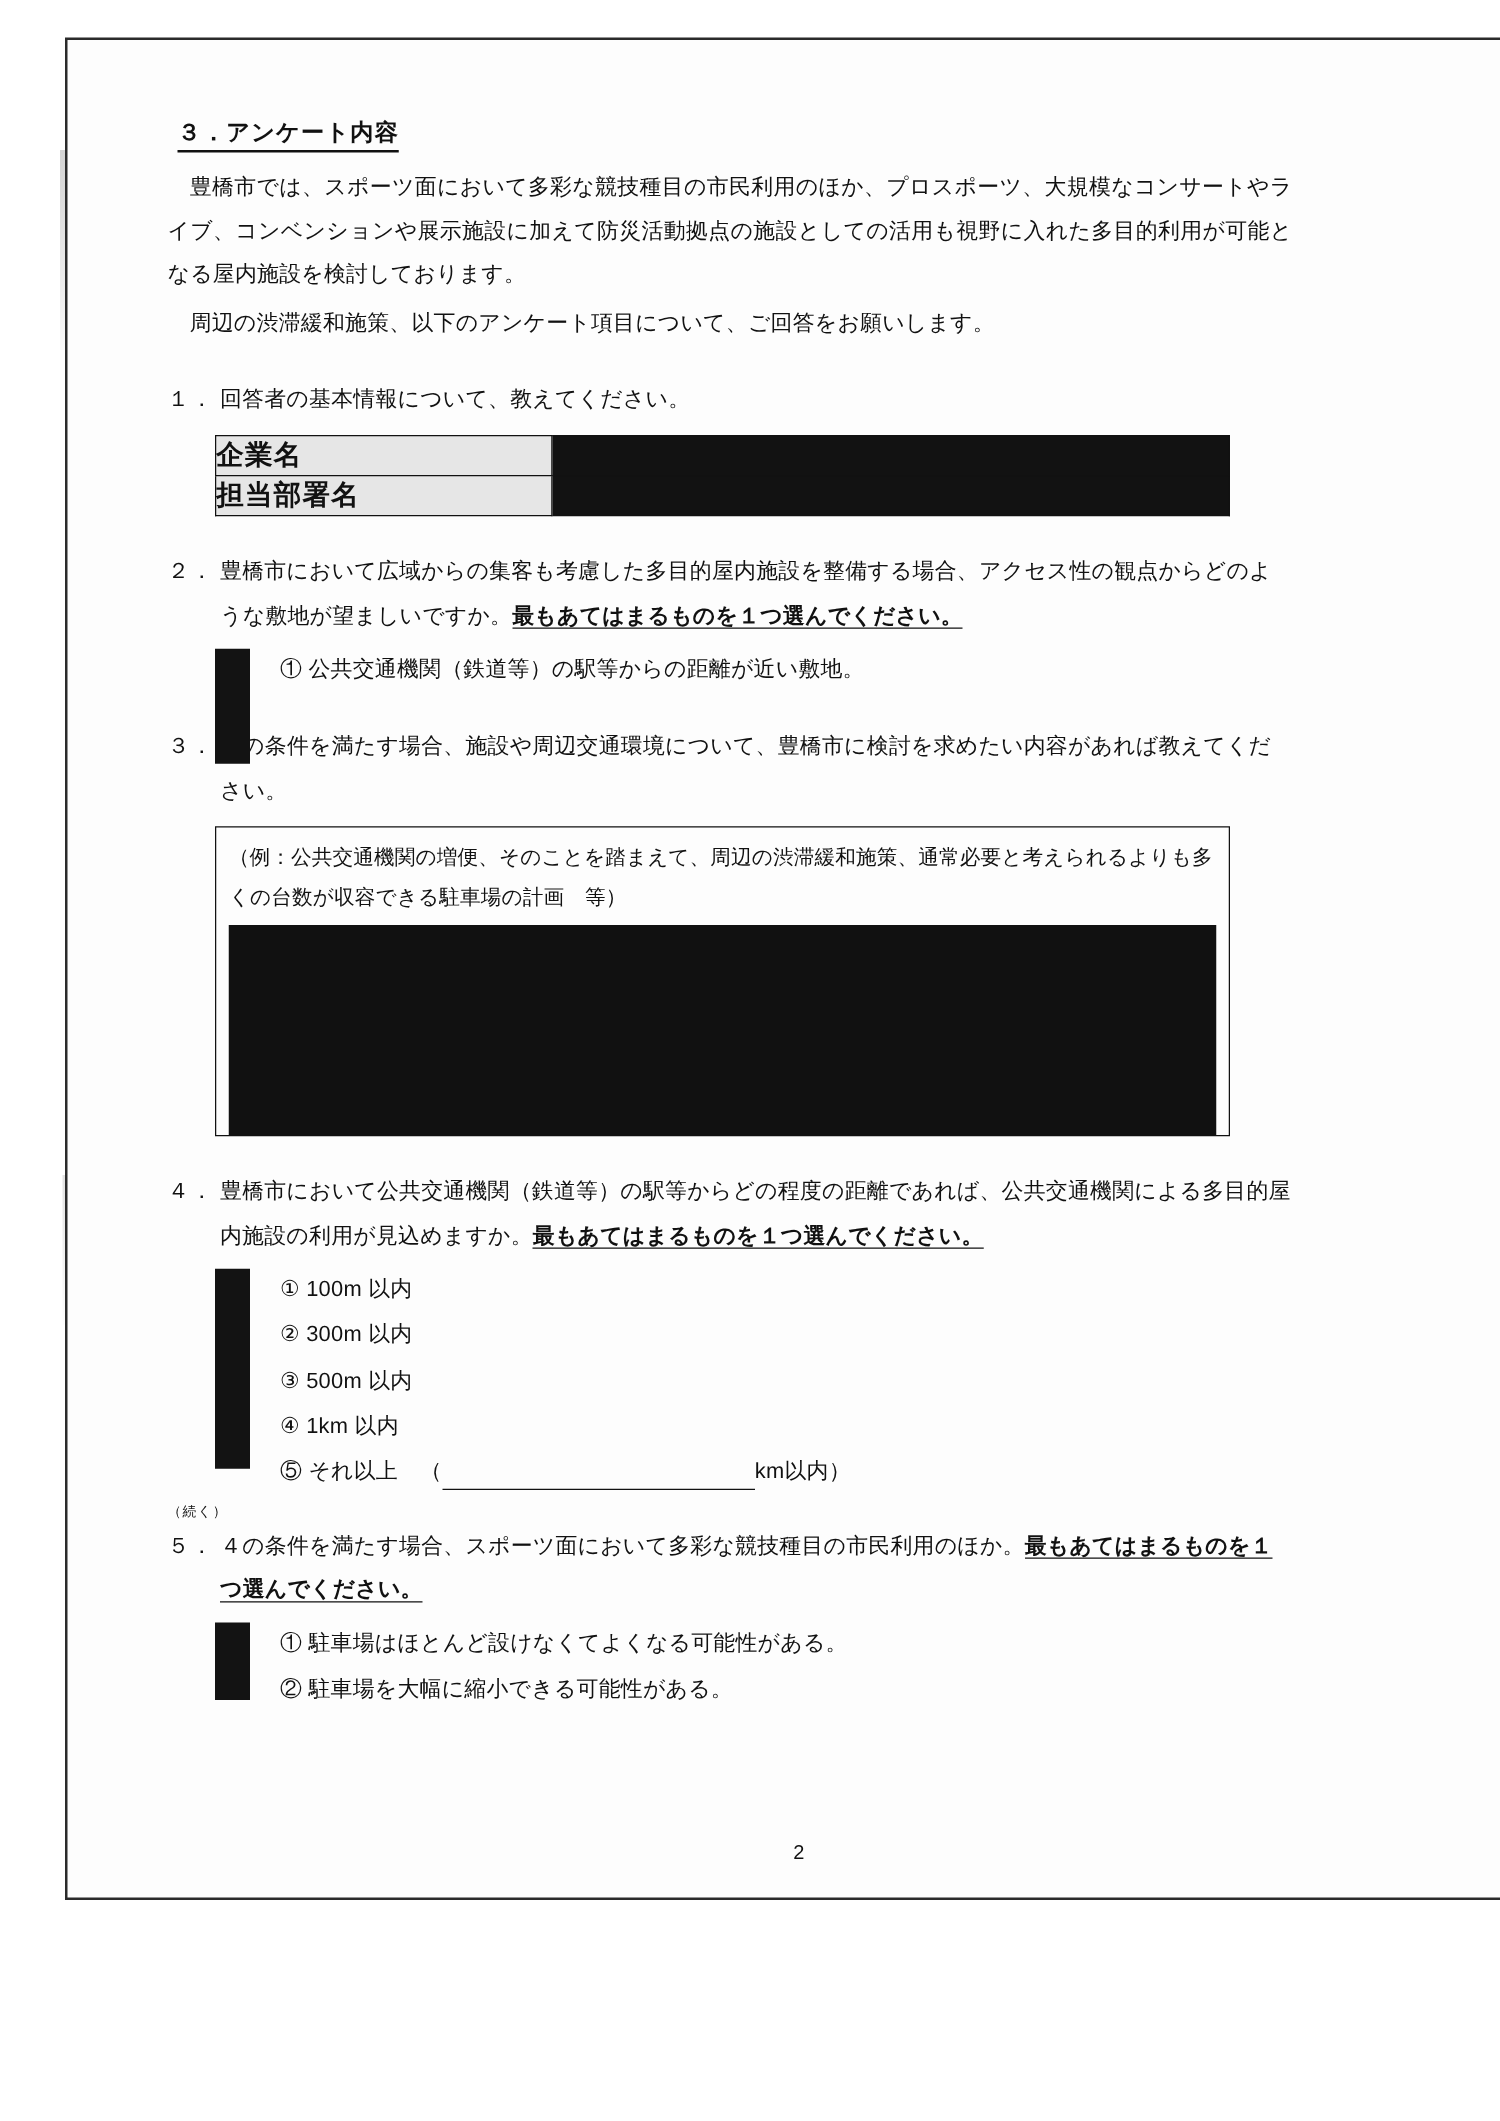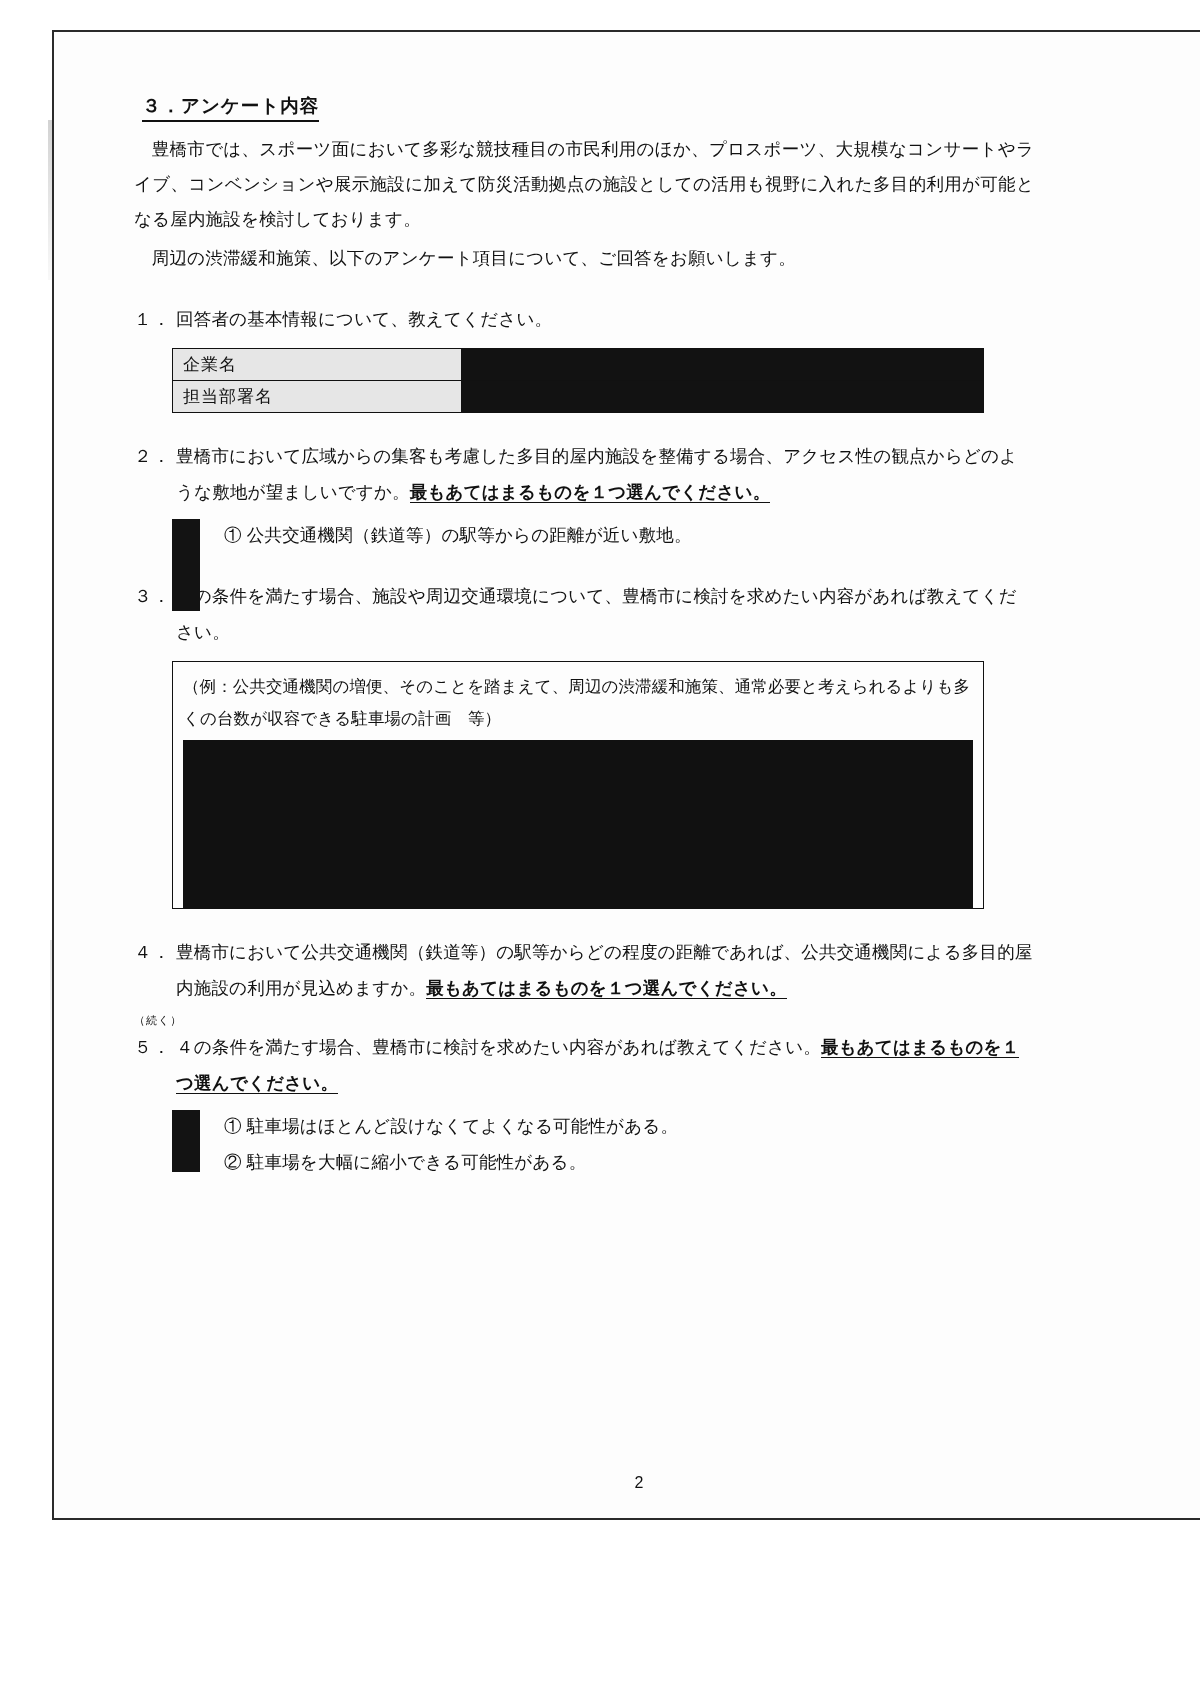--- a/index.html
+++ b/index.html
@@ -101,23 +101,23 @@
 
   
   table.info {
     border-collapse: collapse;
     margin: 10px 0 0 38px;
     width: 812px;
   }
   table.info td {
     border: 1.6px solid #111;
     height: 31px;
-    padding: 0 10px;
-    font-size: 17px;
-    font-weight: normal;
+    padding: 0 0;
+    font-size: 22px;
+    font-weight: bold;
     letter-spacing: 1px;
   }
   td.lbl {
     width: 268px;
     background: #e6e6e6;
   }
   td.redacted {
     background: #121212;
   }
 
@@ -249,30 +249,40 @@
     
     <div class="q">
       <div class="q-row">
         <div class="q-num">４．</div>
         <div class="q-body">
           <span class="q-text">
             <span>豊橋市において公共交通機関（鉄道等）の駅等からどの程度の距離であれば、公共交通機関による多目的屋内施設の利用が見込めますか。</span><span class="u-bold">最もあてはまるものを１つ選んでください。</span>
           </span>
         </div>
       </div>
+      <div class="opts">
+        <div class="redact-bar" style="height:160px;"></div>
+        <div class="opt">① 100m 以内</div>
+        <div class="opt">② 300m 以内</div>
+        <div class="opt">③ 500m 以内</div>
+        <div class="opt">④ 1km 以内</div>
+        <div class="opt">
+          <span>⑤ それ以上　（</span><span class="blank-line" style="width:250px;">&nbsp;</span><span>km以内）</span>
+        </div>
+      </div>
       <div class="cont">（続く）</div>
     </div>
 
     
     <div class="q" style="margin-top:2px;">
       <div class="q-row">
         <div class="q-num">５．</div>
         <div class="q-body">
           <span class="q-text">
-            <span>４の条件を満たす場合、豊橋市に検討を求めたい内容があれば教えてください。</span><span class="u-bold">最もあてはま</span><span class="u-bold">るものを１つ選んでください。</span>
+            <span>４の条件を満たす場合、スポーツ面において多彩な競技種目の市民利用のほか。</span><span class="u-bold">最もあてはま</span><span class="u-bold">るものを１つ選んでください。</span>
           </span>
         </div>
       </div>
       <div class="opts">
         <div class="redact-bar" style="height:62px;"></div>
         <div class="opt">① 駐車場はほとんど設けなくてよくなる可能性がある。</div>
         <div class="opt">② 駐車場を大幅に縮小できる可能性がある。</div>
       </div>
     </div>
 

